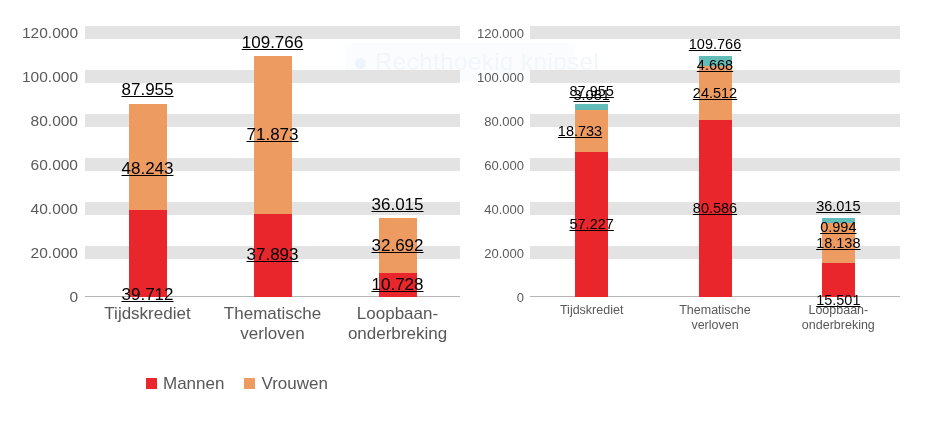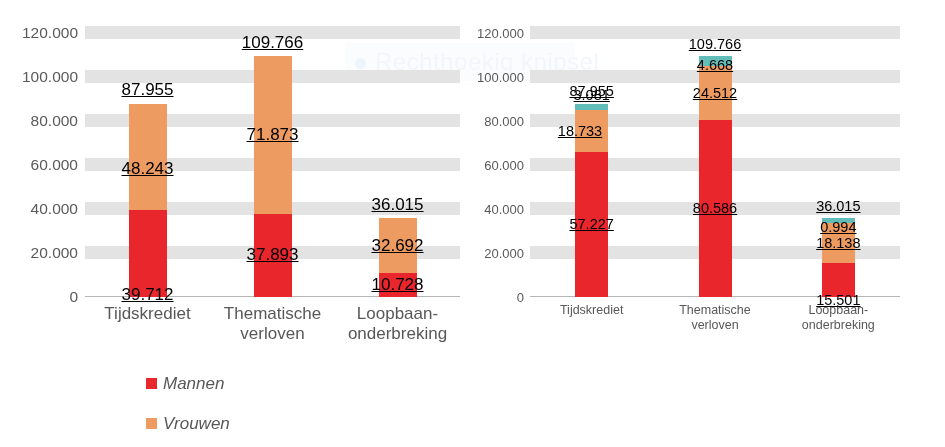--- a/index.html
+++ b/index.html
@@ -128,22 +128,21 @@
     line-height: 1.18;
     transform: translateX(-50%);
   }
   .catlabel-l { font-size: 17px; top: 304px; }
   .catlabel-r { font-size: 12.5px; top: 303px; }
 
   
   .legend {
     position: absolute;
     display: flex;
-    flex-direction: column;
-    font-style: italic;
+    flex-direction: row;
   }
   .legend-left  { left: 146px; top: 374px; gap: 20px; font-size: 17px; }
 
   .legend-item {
     display: flex;
     flex-direction: row;
     align-items: flex-start;
     gap: 6px;
   }
   .swatch {

